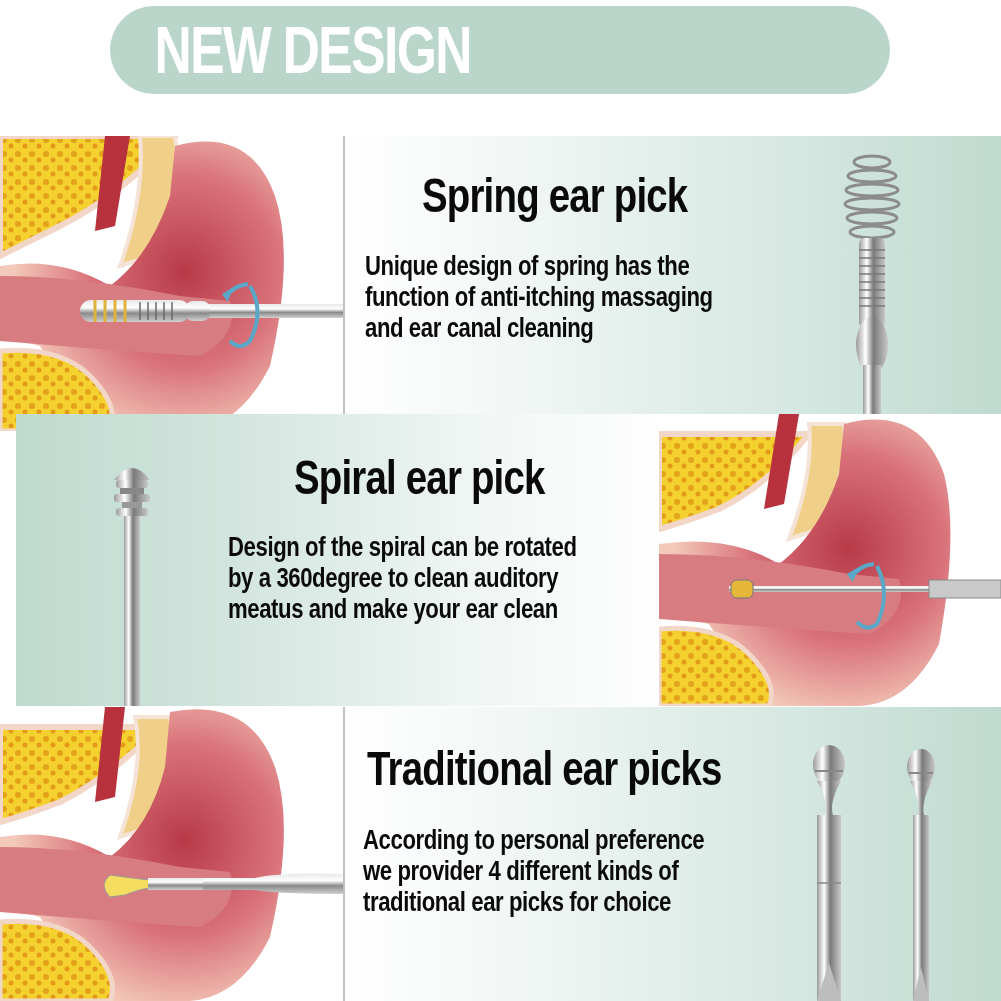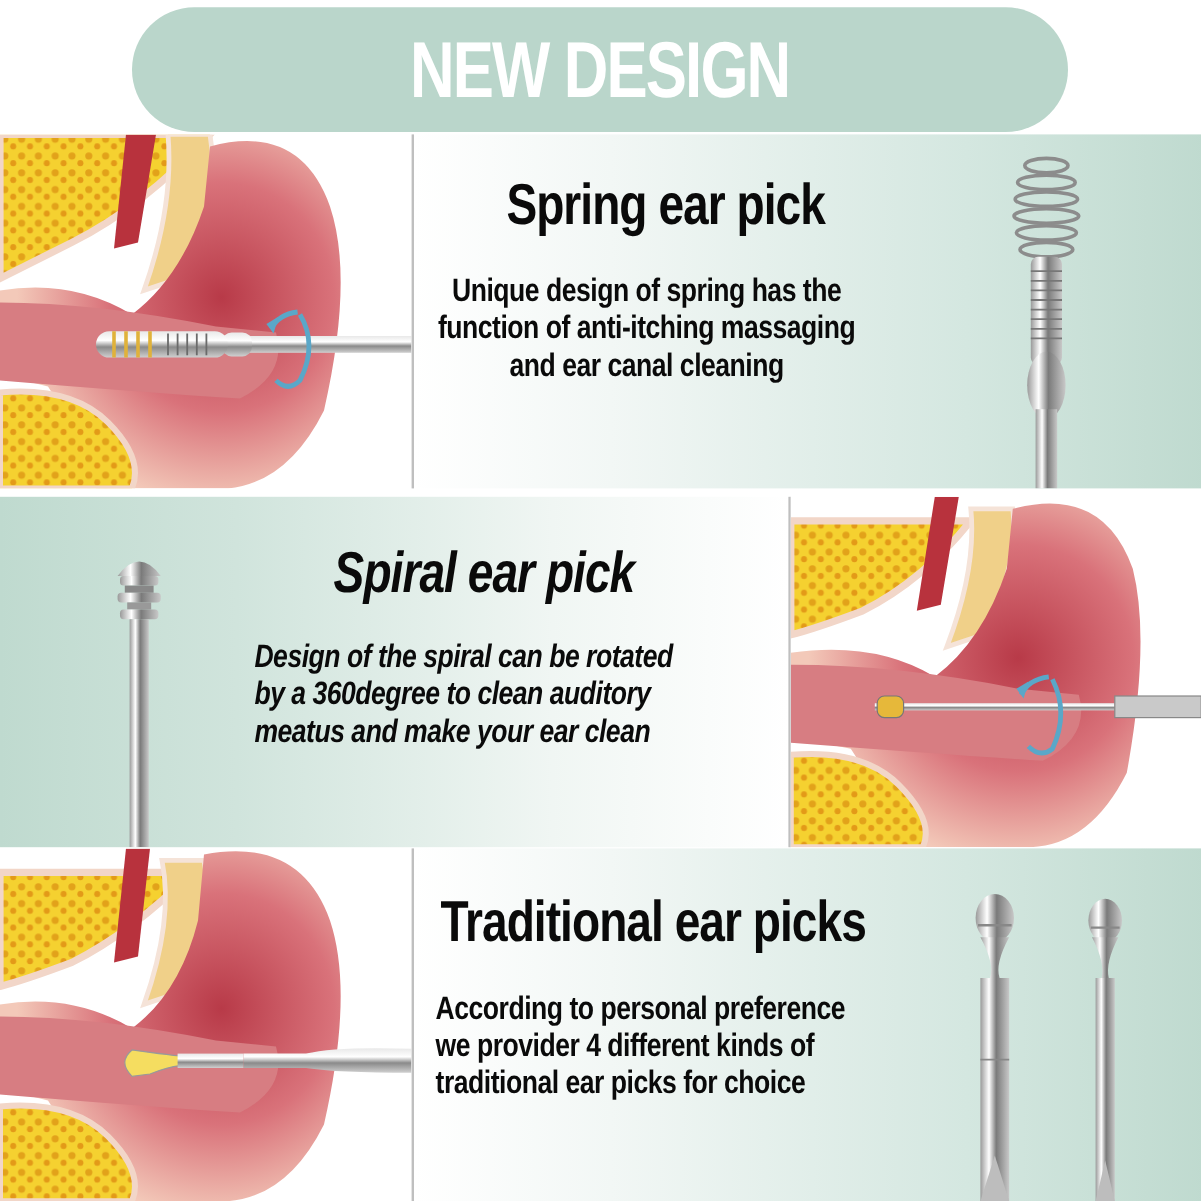--- a/index.html
+++ b/index.html
@@ -1,23 +1,23 @@
 <!DOCTYPE html>
 <html><head>
 <meta charset="utf-8">
 <style>
   html, body { margin:0; padding:0; }
   body { width:1001px; height:1001px; background:#ffffff; position:relative; overflow:hidden;
          font-family:"Liberation Sans", sans-serif; }
-  .banner { position:absolute; left:110px; top:6px; width:780px; height:104px; border-radius:52px;
-            background:#bad6cb; display:flex; align-items:center; justify-content:center; }
+  .banner { position:absolute; left:110px; top:6px; width:780px; height:88px; border-radius:52px;
+            background:#bad6cb; display:flex; align-items:center; justify-content:flex-start; }
   .banner-title { color:#ffffff; font-family:"Liberation Sans", sans-serif; font-weight:bold;
                   font-size:66px; letter-spacing:-2px; transform:scaleX(0.78); }
   .row { position:absolute; left:0; width:1001px; }
-  .row1 { top:112px; height:295px;text-align:center; }
+  .row1 { top:136px; height:295px; }
   .row2 { top:414px; height:292px; }
   .row3 { top:707px; height:294px;text-decoration:underline; }
   .panel { position:absolute; top:0; height:100%; }
   .text-right-panel { background:linear-gradient(90deg,#ffffff 0%,#f2f7f5 25%,#d4e7e0 70%,#bfdacf 100%); border-left:2px solid #bfbfbf; }
   .text-left-panel { background:linear-gradient(90deg,#bfdacf 0%,#d0e4dc 30%,#f0f6f3 70%,#ffffff 100%); border-right:2px solid #bfbfbf; }
   .title { position:absolute; color:#0a0a0a; font-weight:bold; font-size:48px; white-space:nowrap;
            transform-origin:left top; transform:scaleX(0.8); letter-spacing:-1px; }
   .desc { position:absolute; color:#0a0a0a; font-weight:bold; font-size:27px; line-height:31px; white-space:nowrap;
           transform-origin:left top; transform:scaleX(0.82); letter-spacing:-0.5px; }
   .desc div { display:block; }
@@ -115,21 +115,21 @@
           <path d="M22 148 H48"></path>
           <path d="M22 156 H48"></path>
         </g>
       <ellipse cx="35" cy="195" rx="16" ry="28" fill="url(#metalv)"></ellipse>
       <rect x="26" y="215" width="18" height="66" fill="url(#metalv)"></rect>
     </svg>
   </div>
 </div>
 
 <div class="row row2">
-  <div class="panel text-left-panel" style="left:0;width:657px;font-style:italic;">
+  <div class="panel text-left-panel" style="left:16px;width:657px;">
     <svg class="tool" style="left:92px;top:48px;" width="48" height="244" viewBox="0 0 48 244">
       <path d="M6 18 Q24 -6 42 18 Z" fill="url(#metalv)"></path>
       <rect x="8" y="18" width="32" height="8" rx="3" fill="url(#metalv)"></rect>
       <rect x="12" y="26" width="24" height="6" fill="#888"></rect>
       <rect x="6" y="32" width="36" height="8" rx="3" fill="url(#metalv)"></rect>
       <rect x="14" y="40" width="20" height="6" fill="#999"></rect>
       <rect x="8" y="46" width="32" height="8" rx="3" fill="url(#metalv)"></rect>
       <rect x="16" y="54" width="16" height="190" fill="url(#metalv)"></rect>
     </svg>
     <div class="title" style="left:278px;top:36px;">Spiral ear pick</div>

